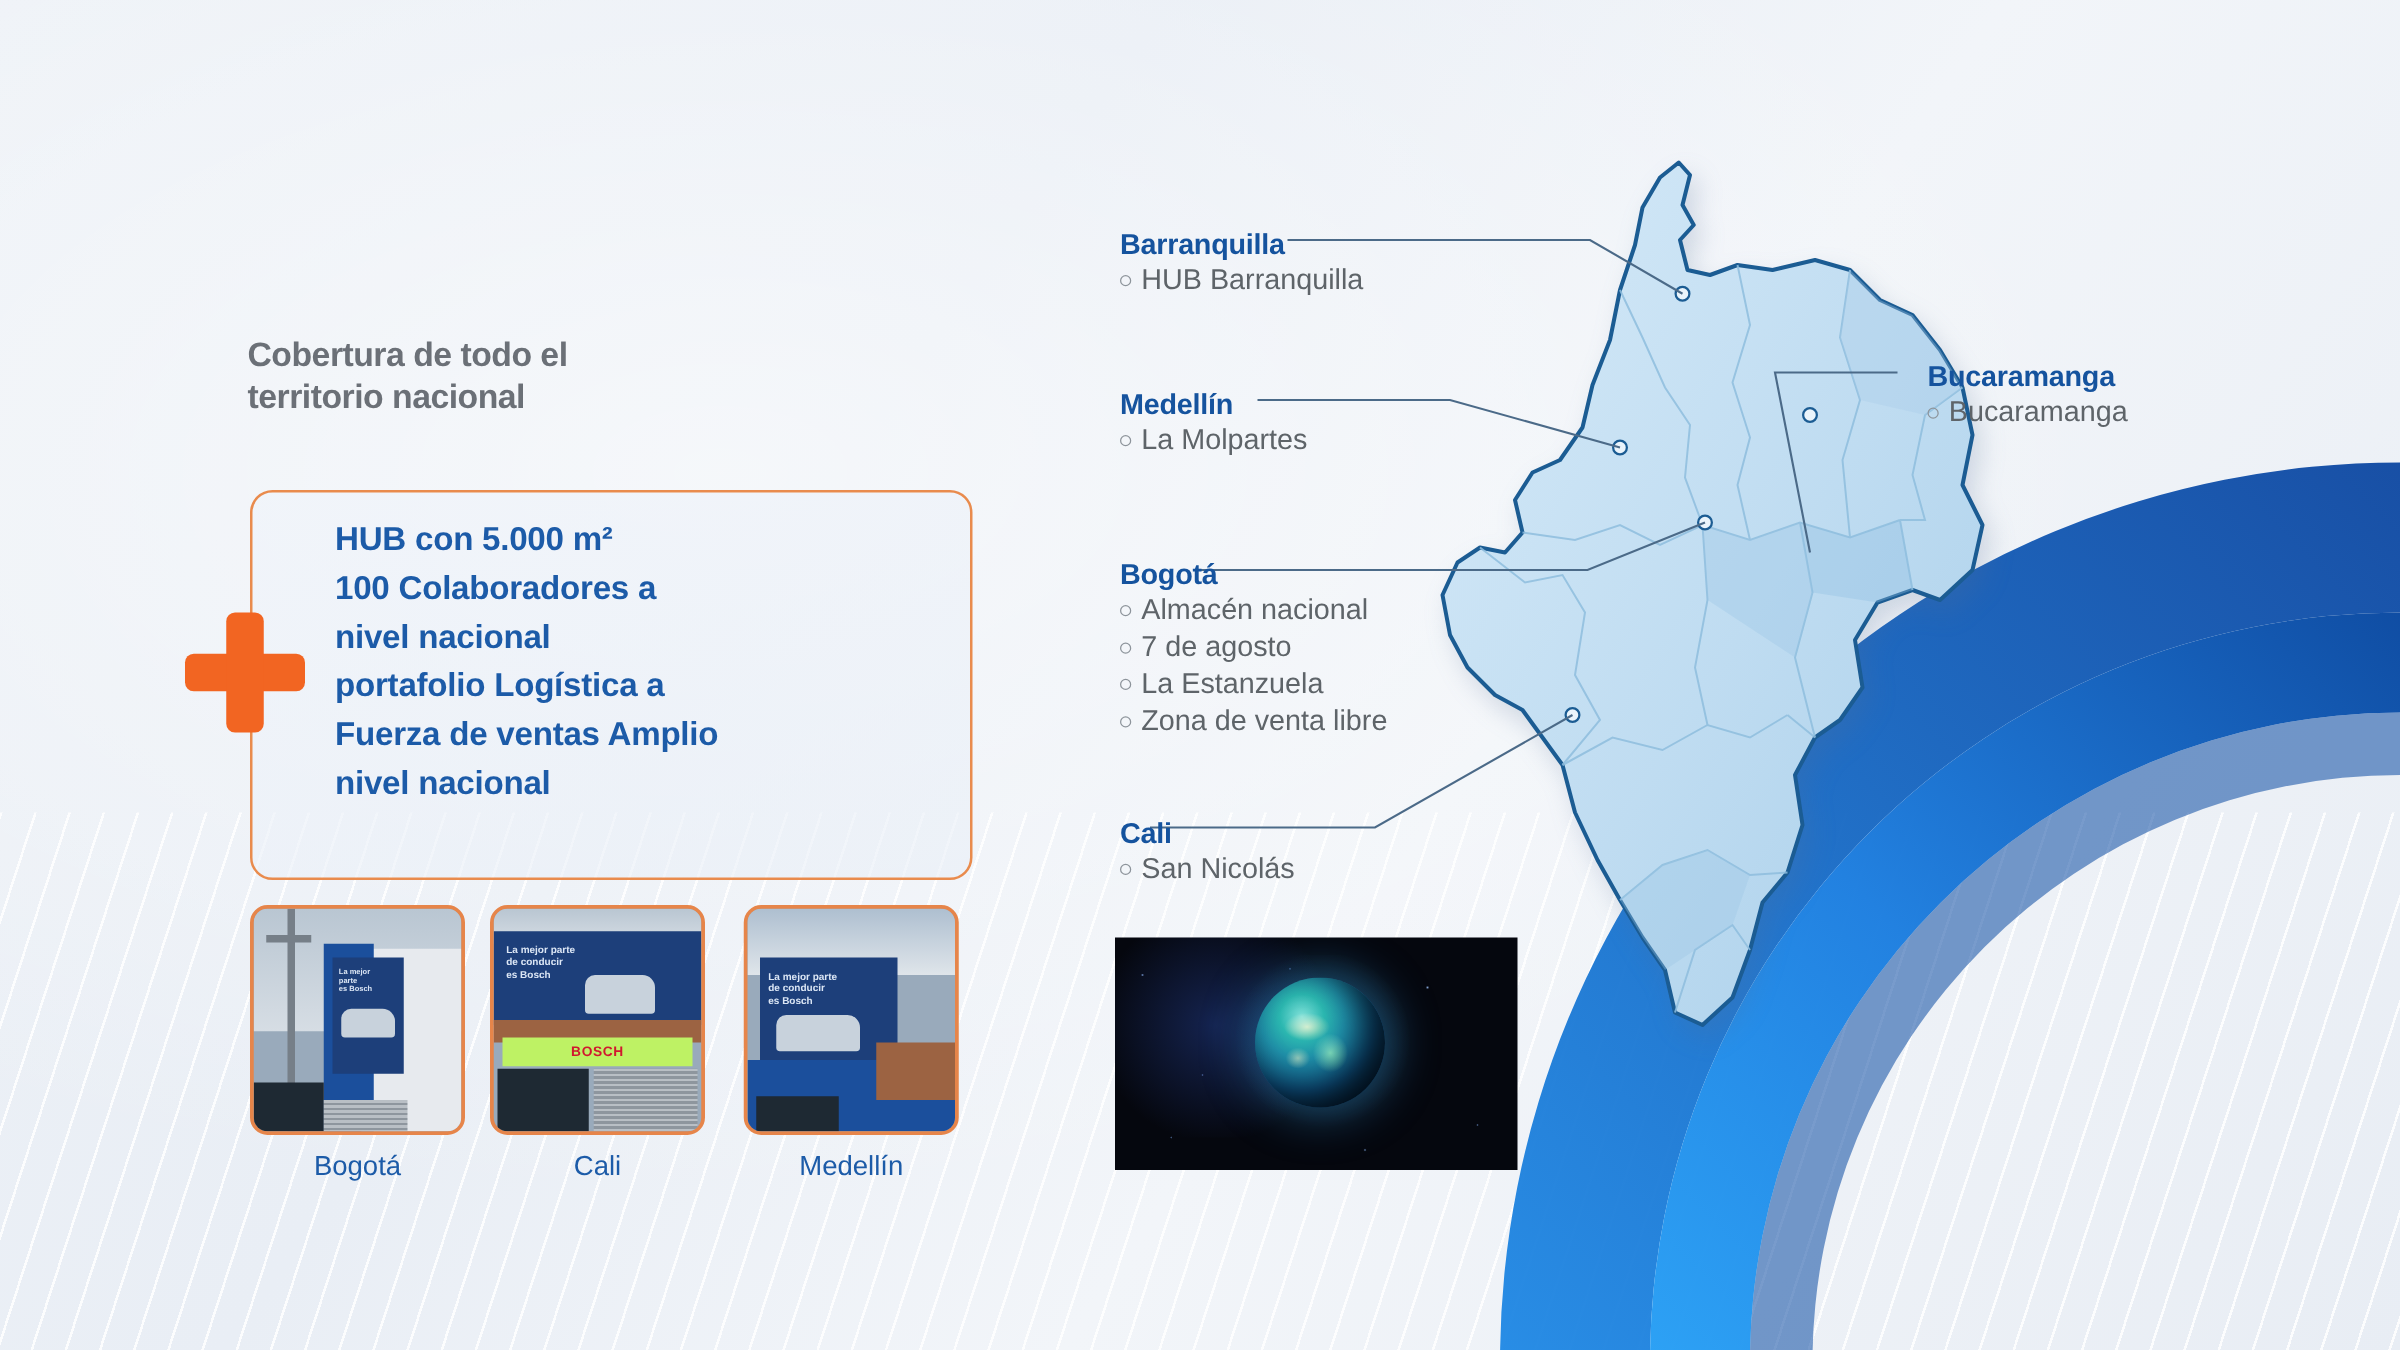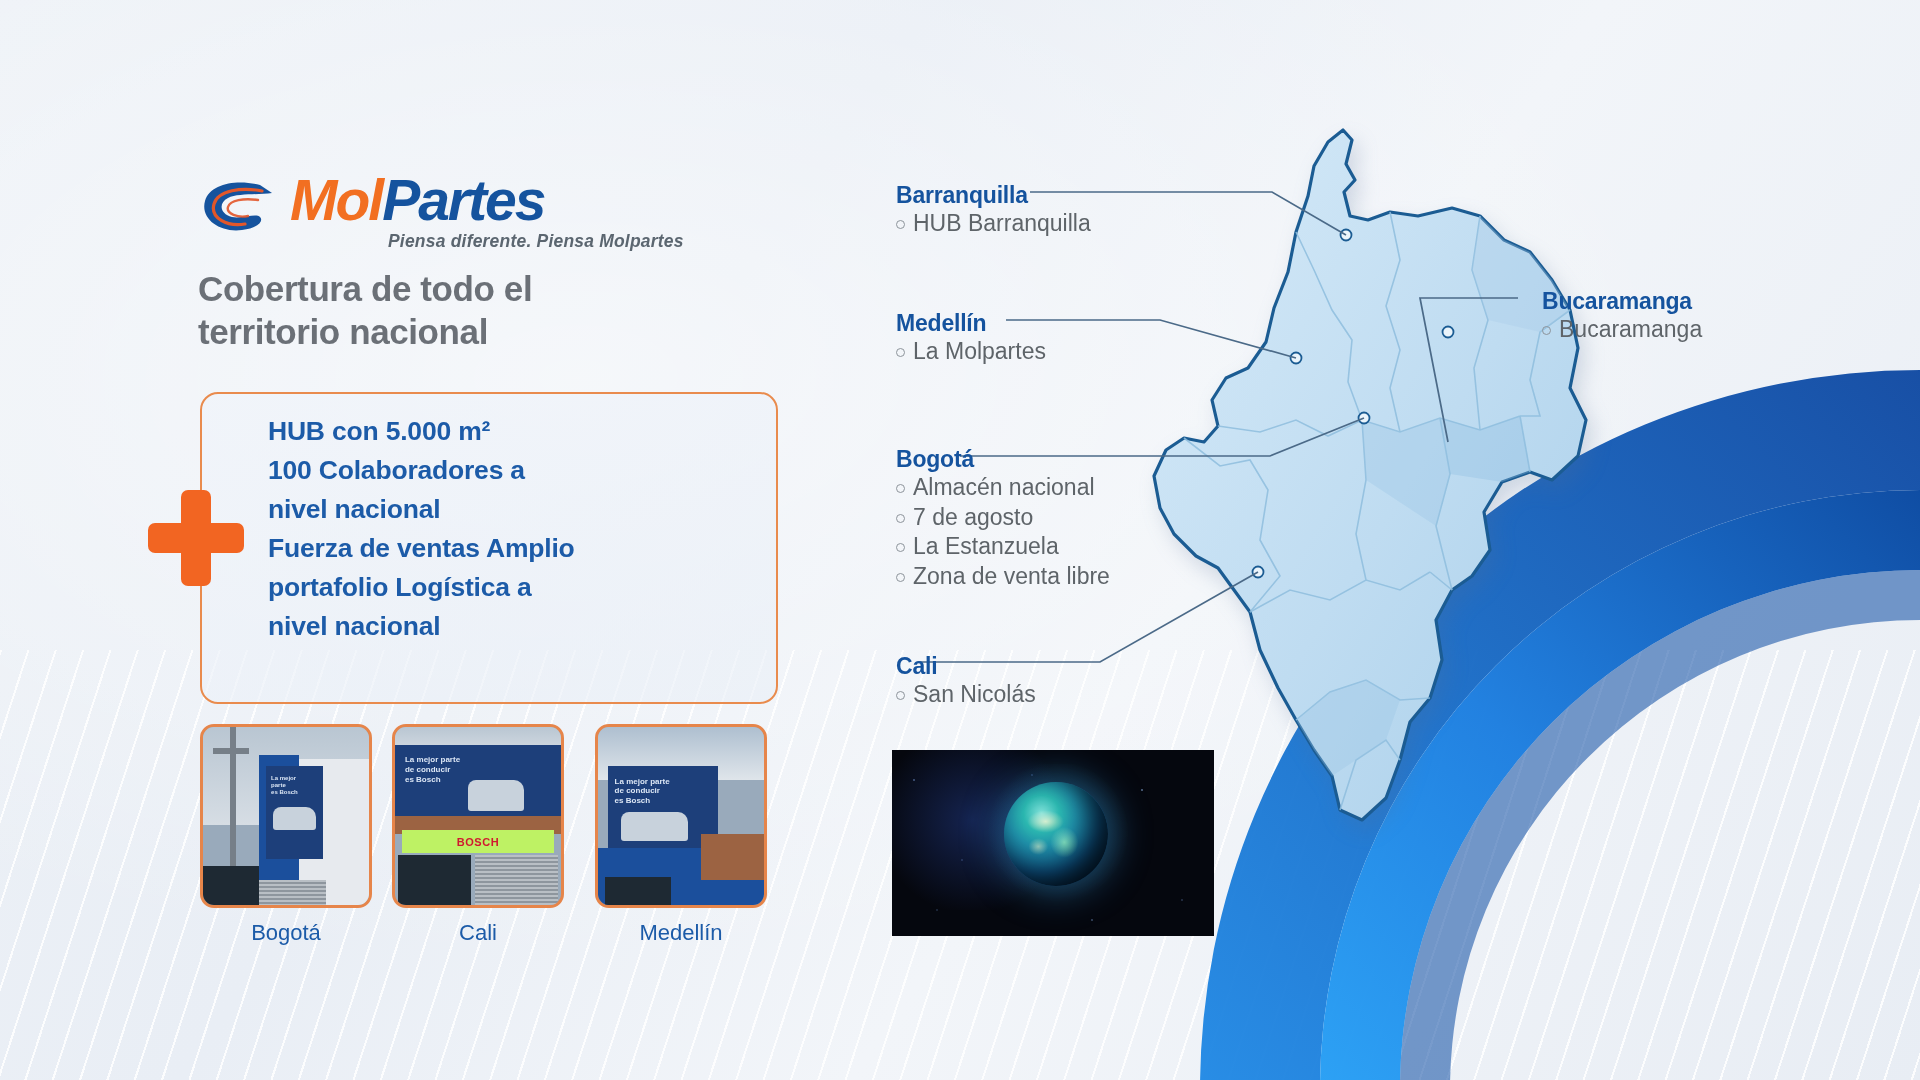--- a/index.html
+++ b/index.html
@@ -34,21 +34,21 @@
   #logo-mark { position: absolute; left: 0; top: 2px; width: 92px; height: 62px; }
   #logo-word { position: absolute; left: 92px; top: -3px; font-size: 57px; font-weight: 800;
                 font-style: italic; letter-spacing: -2px; line-height: 1; white-space: nowrap; }
   #logo-word .mol { color: #F26F21; }
   #logo-word .partes { color: #15539E; }
   #logo-tagline { position: absolute; left: 190px; top: 56px; font-size: 17.5px;
                   font-style: italic; font-weight: 600; color: #5b6670; letter-spacing: .2px; white-space: nowrap;}
 
   
   #page-title { position: absolute; left: 198px; top: 268px; width: 460px;
-                font-size: 35px; font-weight: 700; color: #6b7077; line-height: 1.22; letter-spacing: -.4px;}
+                font-size: 27px; font-weight: 700; color: #6b7077; line-height: 1.22; letter-spacing: -.4px;}
 
   
   #feature-box {
     position: absolute; left: 200px; top: 392px; width: 578px; height: 312px;
     border: 2px solid #E98B4D; border-radius: 18px;
     background: linear-gradient(160deg, rgba(240,244,250,.75), rgba(233,239,247,.6));
   }
   #plus-badge { position: absolute; left: 148px; top: 490px; width: 96px; height: 96px; z-index: 3; }
   #plus-badge .bar { position: absolute; background: #F26522; border-radius: 7px; }
   #plus-badge .bar.h { left: 0; top: 33px; width: 96px; height: 30px; }
@@ -155,47 +155,37 @@
       <linearGradient id="arcGrad2" x1="0" y1="1" x2="1" y2="0">
         <stop offset="0%" stop-color="#1E88E5"></stop>
         <stop offset="100%" stop-color="#0D47A1"></stop>
       </linearGradient>
     </defs>
     <path d="M720,170 A600,600 0 0 0 120,770 L0,770 A720,720 0 0 1 720,50 Z" fill="url(#arcGrad2)" opacity="0.95"></path>
     <path d="M720,250 A520,520 0 0 0 200,770 L120,770 A600,600 0 0 1 720,170 Z" fill="url(#arcGrad)" opacity="0.98"></path>
     <path d="M720,300 A470,470 0 0 0 250,770 L200,770 A520,520 0 0 1 720,250 Z" fill="#0B4AA2" opacity="0.55"></path>
   </svg>
 
-  <div id="logo-block">
-    <svg id="logo-mark" viewBox="0 0 92 62">
-      <path d="M62 8 C40 2, 12 6, 7 24 C2 42, 22 56, 44 53 C60 51, 66 44, 62 40
-               C58 36, 44 42, 34 40 C22 37, 20 26, 30 21 C40 16, 62 18, 74 16 Z" fill="#15539E"></path>
-      <path d="M64 14 C44 10, 20 13, 16 27 C12 41, 29 50, 47 47" fill="none" stroke="#E2572A" stroke-width="3.2" stroke-linecap="round"></path>
-      <path d="M60 23 C46 21, 32 23, 30 30 C28 37, 40 41, 50 39" fill="none" stroke="#E2572A" stroke-width="2.4" stroke-linecap="round" opacity=".9"></path>
-    </svg>
-    <div id="logo-word"><span class="mol">Mol</span><span class="partes">Partes</span></div>
-    <div id="logo-tagline">Piensa diferente. Piensa Molpartes</div>
-  </div>
 
   <div id="page-title">
       <span style="display:block">Cobertura de todo el</span>
       <span style="display:block">territorio nacional</span>
     </div>
 
   <div id="feature-box"></div>
   <div id="plus-badge">
     <span class="bar h"></span>
       <span class="bar v"></span>
   </div>
   <div id="feature-list">
       <span class="ln">HUB con 5.000 m²</span>
       <span class="ln">100 Colaboradores a</span>
       <span class="ln">nivel nacional</span>
+      <span class="ln">portafolio Logística a</span>
       <span class="ln">Fuerza de ventas Amplio</span>
-      <span class="ln">portafolio Logística a</span>
       <span class="ln">nivel nacional</span>
     </div>
 
   <div class="photo-card" id="photo-0">
     <div class="ph">
       <div class="ph-sky"></div>
       <div class="ph-white" style="left:52%;top:18%;width:48%;height:82%"></div>
       <div class="ph-blue" style="left:34%;top:16%;width:24%;height:84%"></div>
       <div class="ph-board" style="left:38%;top:22%;width:34%;height:52%"></div>
       <div class="ph-label" style="left:41%;top:27%">La mejor<br>parte<br>es Bosch</div>

